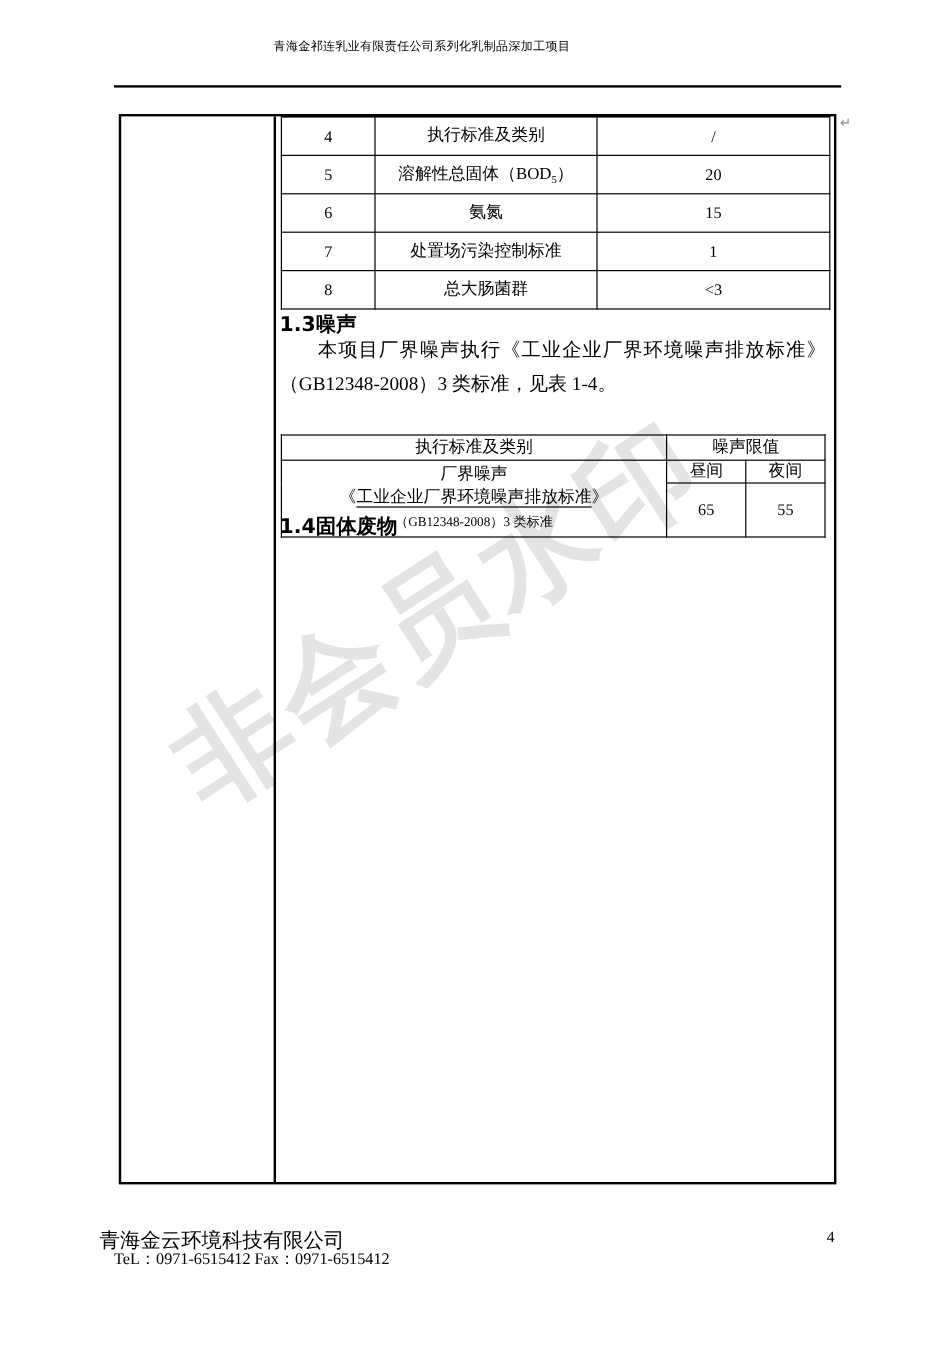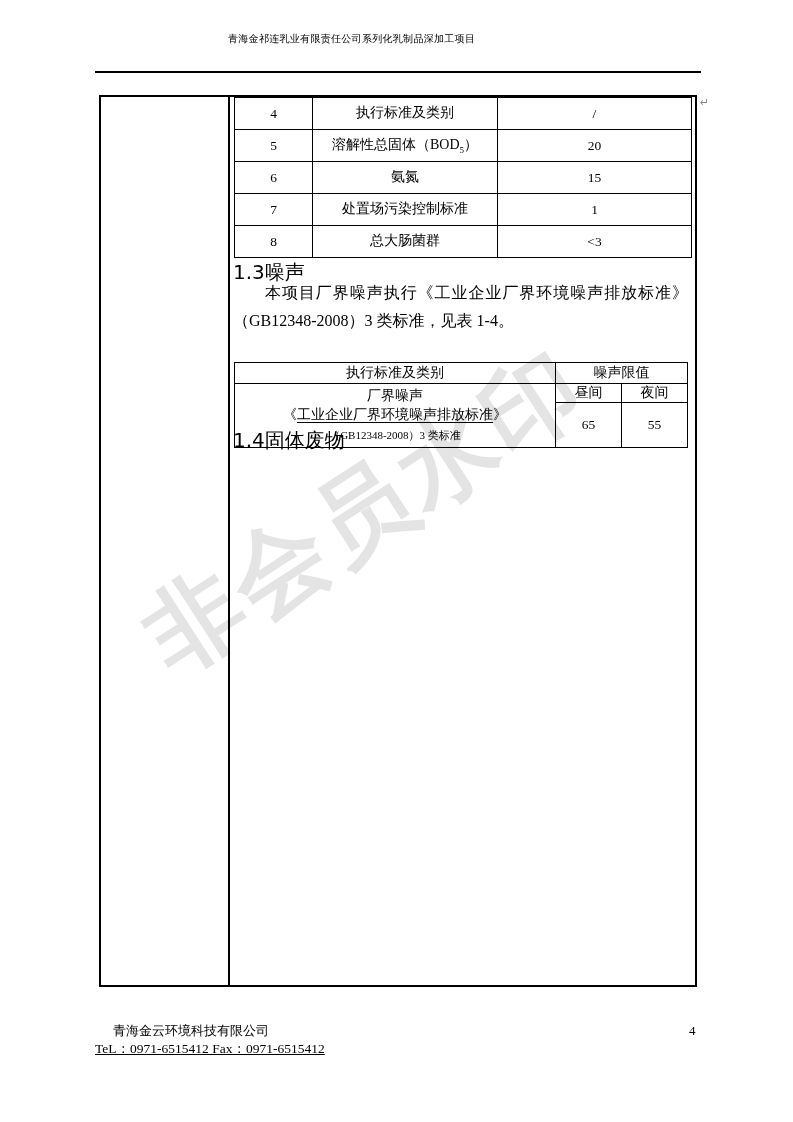--- a/index.html
+++ b/index.html
@@ -37,21 +37,21 @@
     border-top:3px solid #000;
   }
   .pollutant-table td {
     border:1.5px solid #000; text-align:center; height:31px;
     font-size:14px; padding:0;
   }
   .pollutant-table td.num, .pollutant-table td.val { font-size:13.5px; }
   sub.bod-sub { font-size:9px; }
   
   .sec-heading {
-    position:absolute; left:233px; font-size:20px; font-weight:normal;
+    position:absolute; left:233px; font-size:17px; font-weight:bold;
     font-family:"DejaVu Sans","Liberation Sans",sans-serif;
     white-space:nowrap; z-index:2;
   }
   .heading-noise { top:259px; }
   .heading-solid { top:427px; }
   .body-para {
     position:absolute; left:233px; width:455px; font-size:16px;
     line-height:28px; text-indent:32px; text-align:justify; z-index:2;
   }
   .para-noise { top:279px; }
@@ -85,27 +85,26 @@
   .watermark {
     position:absolute; left:103px; top:438px; width:525px; height:150px;
     display:flex; align-items:center; justify-content:center;
     font-size:96px; font-weight:bold; letter-spacing:4px;
     color:#e4e4e4; transform:rotate(-33deg);
     font-family:"DejaVu Sans",sans-serif; z-index:0; white-space:nowrap;
     pointer-events:none; user-select:none;
   }
   
   .footer-company {
-    position:absolute; left:113px; top:1022px; font-size:13px; z-index:1;
+    position:absolute; left:83px; top:1022px; font-size:17px; z-index:1;
     white-space:nowrap;
   }
   .footer-contact {
     position:absolute; left:95px; top:1040px; font-size:13.5px; z-index:1;
     white-space:nowrap;
-    text-decoration:underline;
   }
   .footer-pagenum {
     position:absolute; left:689px; top:1023px; font-size:13px; z-index:1;
   }
 </style>
 </head>
 <body>
 
 <div id="page">
 

